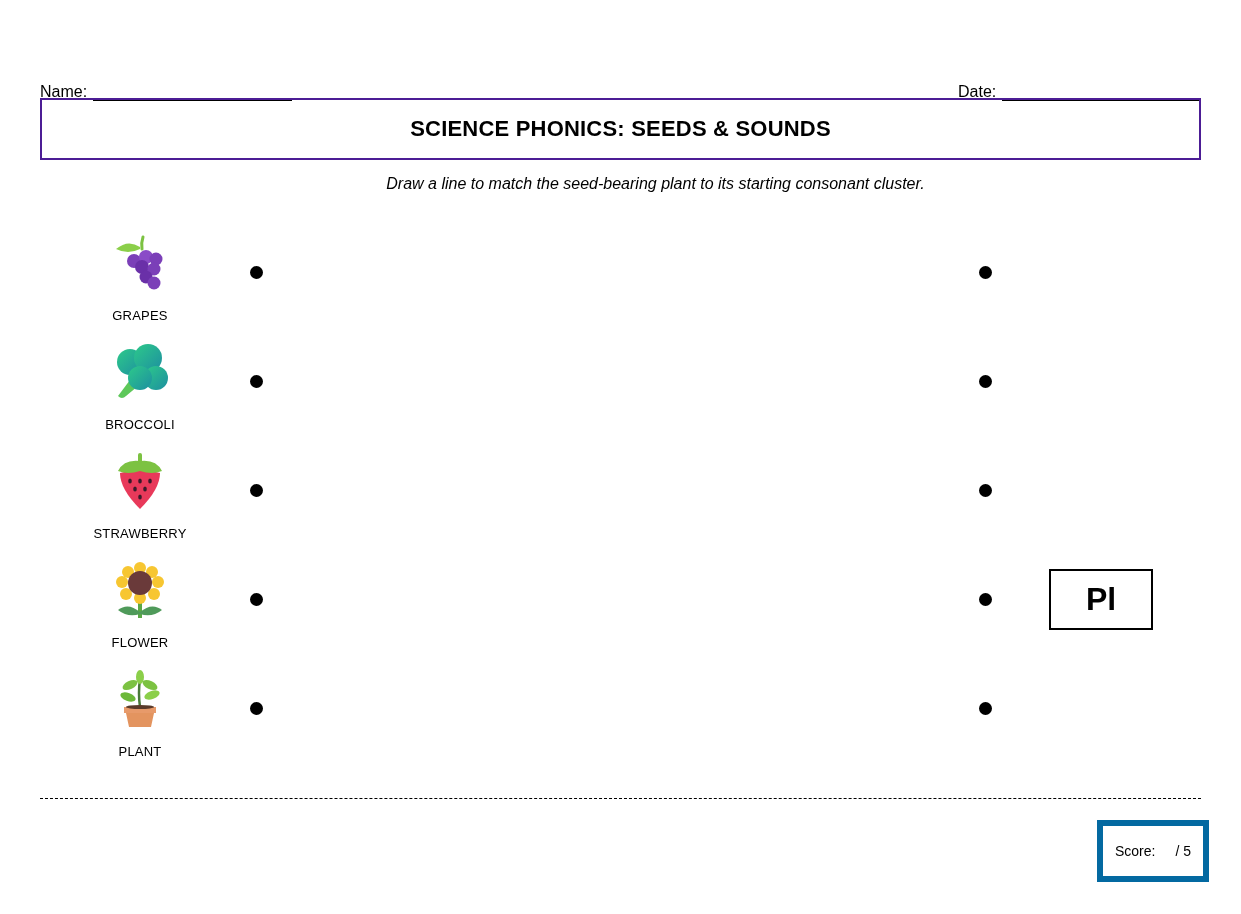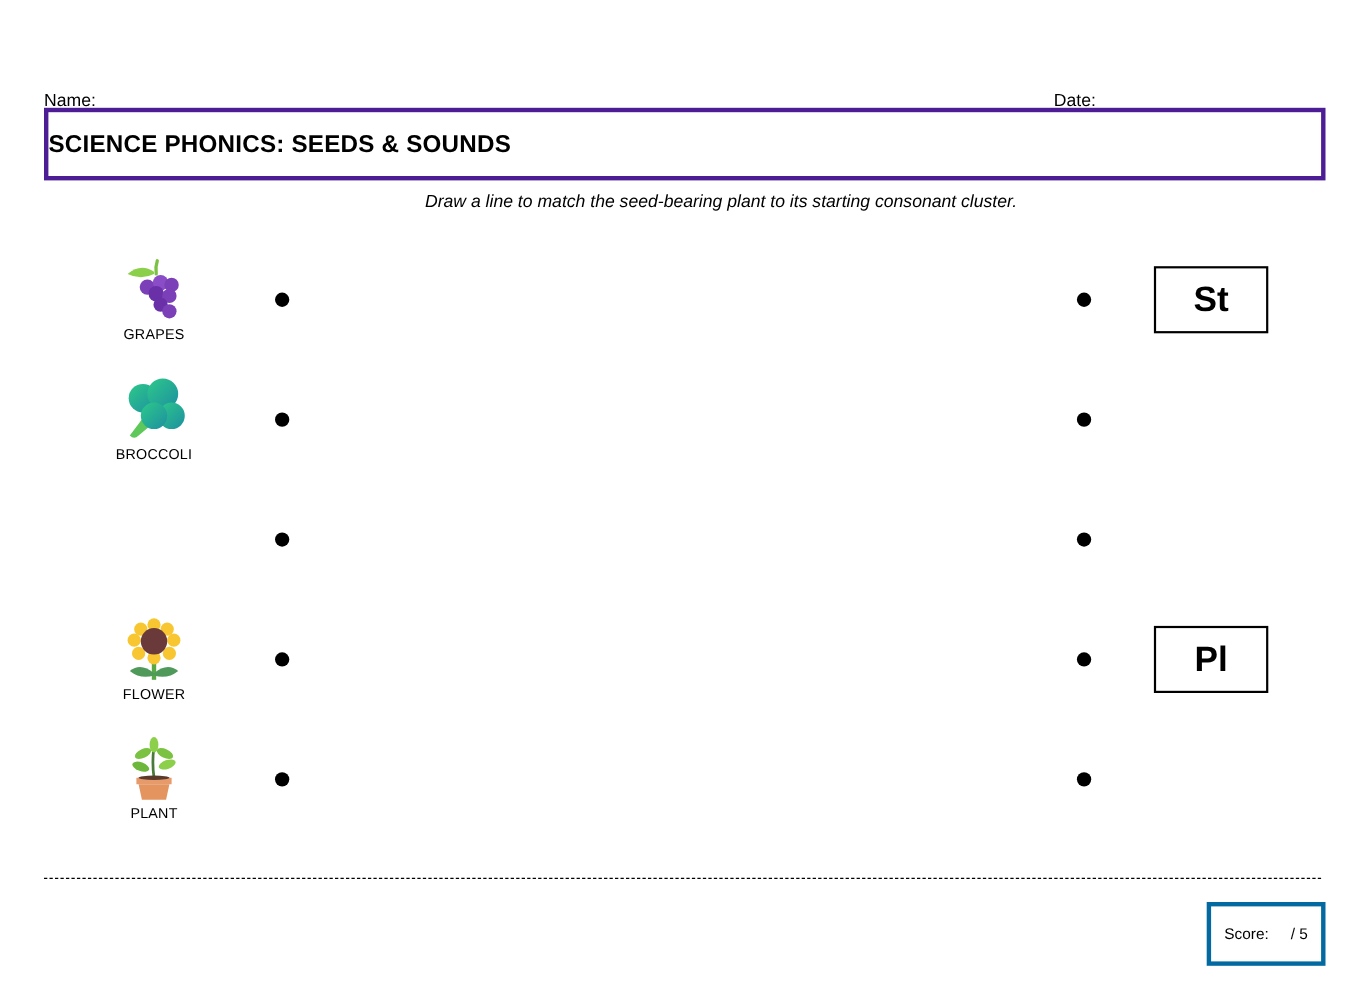--- a/index.html
+++ b/index.html
@@ -9,53 +9,53 @@
     }
     .field { position: absolute; top: 38px; font-size: 16px; display: flex; align-items: flex-end; margin-top: 45px; }
     .field .line { display: inline-block; border-bottom: 1px solid #000; height: 14px; margin-left: 6px; }
     #name-field { left: 40px; }
     #name-field .line { width: 199px; }
     #date-field { left: 958px; }
     #date-field .line { width: 199px; }
 
     .title-box {
       position: absolute; left: 40px; top: 98px; width: 1157px; height: 58px;
-      border: 4px solid #4c1d95; display: flex; align-items: center; justify-content: flex-start;
+      border: 2px solid #4c1d95; display: flex; align-items: center; justify-content: center;
     }
     .title-box h1 { margin: 0; font-size: 22px; font-weight: bold; letter-spacing: 0.2px; }
 
     .instructions {
       position: absolute; left: 0; top: 175px; width: 1241px; text-align: center;
       font-size: 16px; font-style: italic; margin-left: 35px;
     }
 
     .row { position: absolute; left: 0; width: 1241px; height: 109px; }
     .plant { position: absolute; left: 90px; width: 100px; text-align: center; top: 0; }
     .plant .emoji { height: 62px; display: flex; align-items: center; justify-content: center; }
     .plant .emoji svg { width: 60px; height: 60px; }
-    .plant .label { font-size: 13px; margin-top: 2px; letter-spacing: 0.2px; }
+    .plant .label { font-size: 13px; margin-top: 14px; letter-spacing: 0.2px; }
 
     .dot { position: absolute; width: 13px; height: 13px; border-radius: 50%; background: #000; top: 34px; }
     .dot.left { left: 250px; }
     .dot.right { left: 979px; }
 
     .cluster-box {
       position: absolute; left: 1049px; top: 10px; width: 100px; height: 57px;
       border: 2px solid #000; display: flex; align-items: center; justify-content: center;
       font-size: 32px; font-weight: bold;
     }
 
     .divider {
       position: absolute; left: 40px; top: 798px; width: 1161px; height: 0;
       border-top: 1px dashed #000;
     }
 
     .score-box {
       position: absolute; left: 1097px; top: 820px; width: 100px; height: 50px;
-      border: 4px solid #0369a1; display: flex; align-items: center; justify-content: center;
+      border: 6px solid #0369a1; display: flex; align-items: center; justify-content: center;
       font-size: 14px;
     }
     .score-box .gap { display: inline-block; width: 20px; }
   </style>
 </head>
 <body>
 
 <div class="field" id="name-field">
   <span>Name:</span>
   <span class="line"></span>
@@ -83,21 +83,20 @@
         <circle cx="32" cy="34" r="7" fill="#6a30a8"></circle>
         <circle cx="44" cy="36" r="6.5" fill="#7b3fb8"></circle>
         <circle cx="36" cy="44" r="6.5" fill="#6a30a8"></circle>
         <circle cx="44" cy="50" r="6.5" fill="#7b3fb8"></circle>
       </svg>
     </div>
     <div class="label">GRAPES</div>
   </div>
   <div class="dot left"></div>
   <div class="dot right"></div>
-  <div class="cluster-box">St</div>
 </div>
 
 <div class="row" style="top:341px;">
   <div class="plant">
     <div class="emoji">
       <svg viewBox="0 0 60 60">
         <defs>
           <linearGradient id="bg1" x1="0" y1="0" x2="1" y2="1">
             <stop offset="0" stop-color="#2dc98a"></stop>
               <stop offset="1" stop-color="#1d8fa0"></stop>
@@ -110,20 +109,36 @@
         <circle cx="30" cy="36" r="12" fill="url(#bg1)"></circle>
       </svg>
     </div>
     <div class="label">BROCCOLI</div>
   </div>
   <div class="dot left"></div>
   <div class="dot right"></div>
 </div>
 
 <div class="row" style="top:450px;">
+  <div class="plant">
+    <div class="emoji">
+      <svg viewBox="0 0 60 60">
+        <path d="M10 22 Q10 38 30 58 Q50 38 50 22 Q30 16 10 22 Z" fill="#e8395a"></path>
+        <path d="M8 20 Q14 8 30 10 Q46 8 52 20 Q42 24 30 20 Q18 24 8 20 Z" fill="#7cc242"></path>
+        <rect x="28" y="2" width="4" height="10" rx="2" fill="#7cc242"></rect>
+        <ellipse cx="20" cy="30" rx="1.8" ry="2.5" fill="#3a1a2a"></ellipse>
+        <ellipse cx="30" cy="30" rx="1.8" ry="2.5" fill="#3a1a2a"></ellipse>
+        <ellipse cx="40" cy="30" rx="1.8" ry="2.5" fill="#3a1a2a"></ellipse>
+        <ellipse cx="25" cy="38" rx="1.8" ry="2.5" fill="#3a1a2a"></ellipse>
+        <ellipse cx="35" cy="38" rx="1.8" ry="2.5" fill="#3a1a2a"></ellipse>
+        <ellipse cx="30" cy="46" rx="1.8" ry="2.5" fill="#3a1a2a"></ellipse>
+      </svg>
+    </div>
+    <div class="label">STRAWBERRY</div>
+  </div>
   <div class="dot left"></div>
   <div class="dot right"></div>
 </div>
 
 <div class="row" style="top:559px;">
   <div class="plant">
     <div class="emoji">
       <svg viewBox="0 0 60 60">
         <rect x="28" y="36" width="4" height="22" fill="#5aa845"></rect>
         <path d="M30 52 Q18 42 8 50 Q18 58 30 54 Z" fill="#4f9a5a"></path>

